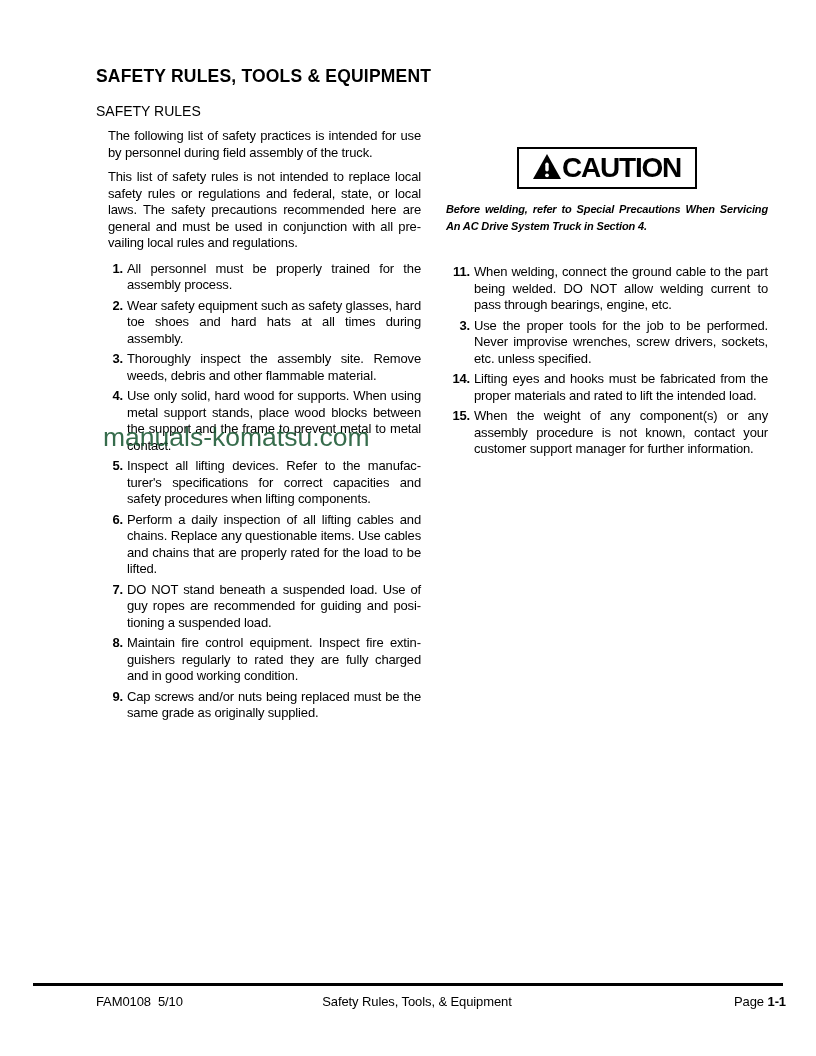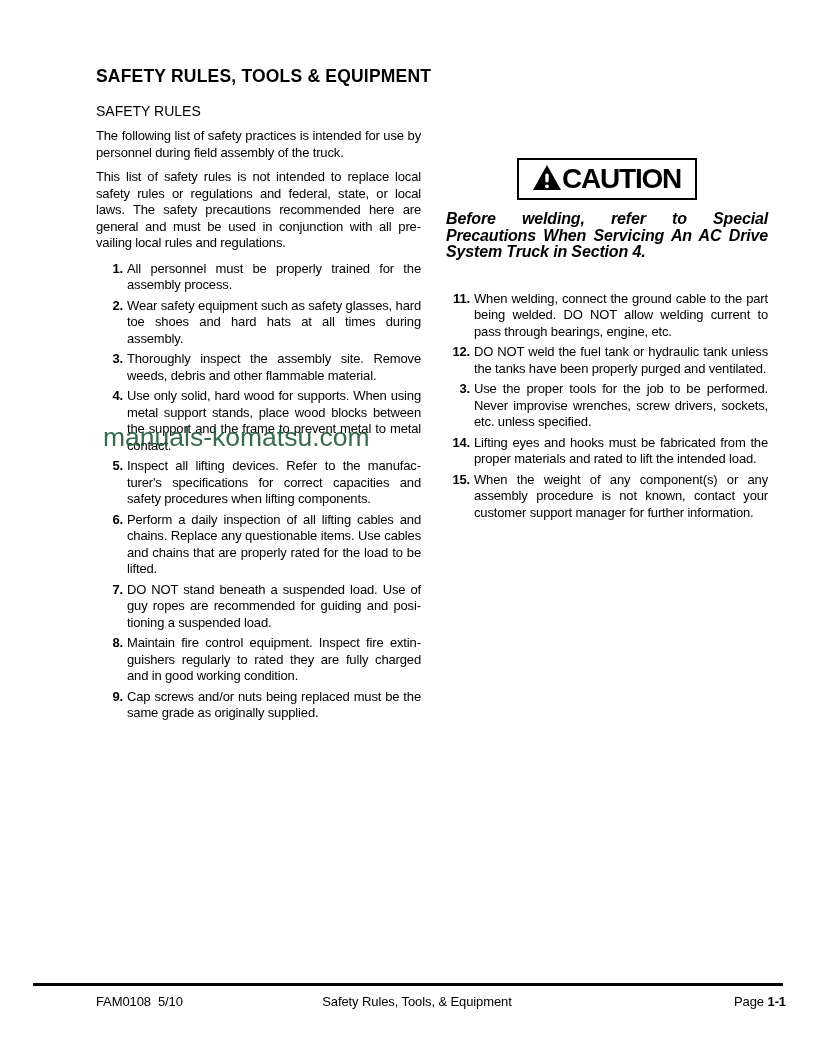--- a/index.html
+++ b/index.html
@@ -10,39 +10,39 @@
     position:relative;overflow:hidden;
   }
   .page-title{
     position:absolute;left:96px;top:66px;width:674px;
     text-align:left;font-size:17.5px;font-weight:bold;letter-spacing:.2px;
   }
   .col{position:absolute;font-size:13px;line-height:16.5px;letter-spacing:-.15px;}
   .col-left{left:96px;top:103px;width:325px;}
   .col-right{left:446px;top:147px;width:322px;}
   .section-heading{font-size:14px;line-height:17px;font-weight:normal;margin:0 0 8px 0;letter-spacing:0;}
-  .para{text-align:justify;margin:0 0 8px 0;hyphens:manual;}
+  .para{text-align:justify;margin:0 0 8px 12px;hyphens:manual;}
   .safety-list{margin-top:9px;display:flex;flex-direction:column;gap:4px;}
   .list-item{display:flex;}
   .num{flex:none;font-weight:bold;text-align:right;padding-right:4px;}
   .col-left .num{width:27px;}
   .col-right .num{width:24px;}
   .item-text{flex:1;text-align:justify;hyphens:manual;}
   .caution-box{
-    width:176px;height:38px;border:2.5px solid #000;margin:11px auto;
+    width:176px;height:38px;border:2.5px solid #000;margin:0 auto;
     display:flex;align-items:center;justify-content:center;gap:1px;background:#fff;
   }
   .caution-label{
     font-size:28px;font-weight:bold;letter-spacing:-1.2px;line-height:1;
     transform:scaleY(1.02);
   }
   .warn-icon{display:inline-block;margin-top:1px;}
   .caution-note{
-    margin-top:4px;font-weight:bold;font-style:italic;text-align:justify;
-    font-size:16px;line-height:16.5px;
+    margin-top:12px;font-weight:bold;font-style:italic;text-align:justify;
+    font-size:11px;line-height:16.5px;
   }
   .right-list{margin-top:30px;}
   .watermark{
     position:absolute;left:103px;top:424px;
     font-size:26.5px;line-height:1;color:#14532d;opacity:.85;white-space:nowrap;
   }
   .footer-divider{position:absolute;left:33px;top:983px;width:750px;height:3px;background:#000;}
   .footer-text{position:absolute;top:994px;font-size:13px;letter-spacing:-.1px;white-space:pre;}
   .footer-left{left:96px;}
   .footer-center{left:80px;width:674px;text-align:center;}
@@ -120,24 +120,20 @@
   </div>
   <p class="caution-note">Before welding, refer to Special Precautions When Servicing An AC Drive System Truck in Section 4.</p>
   <div class="safety-list right-list">
 
 
       <div class="list-item">
         <span class="num">11.</span>
         <span class="item-text">When welding, connect the ground cable to the part being welded. DO NOT allow welding current to pass through bearings, engine, etc.</span>
       </div>
 
-      <div class="list-item">
-        <span class="num">12.</span>
-        <span class="item-text">DO NOT weld the fuel tank or hydraulic tank unless the tanks have been properly purged and ventilated.</span>
-      </div>
 
       <div class="list-item">
         <span class="num">3.</span>
         <span class="item-text">Use the proper tools for the job to be performed. Never improvise wrenches, screw drivers, sock­ets, etc. unless specified.</span>
       </div>
 
       <div class="list-item">
         <span class="num">14.</span>
         <span class="item-text">Lifting eyes and hooks must be fabricated from the proper materials and rated to lift the intended load.</span>
       </div>

